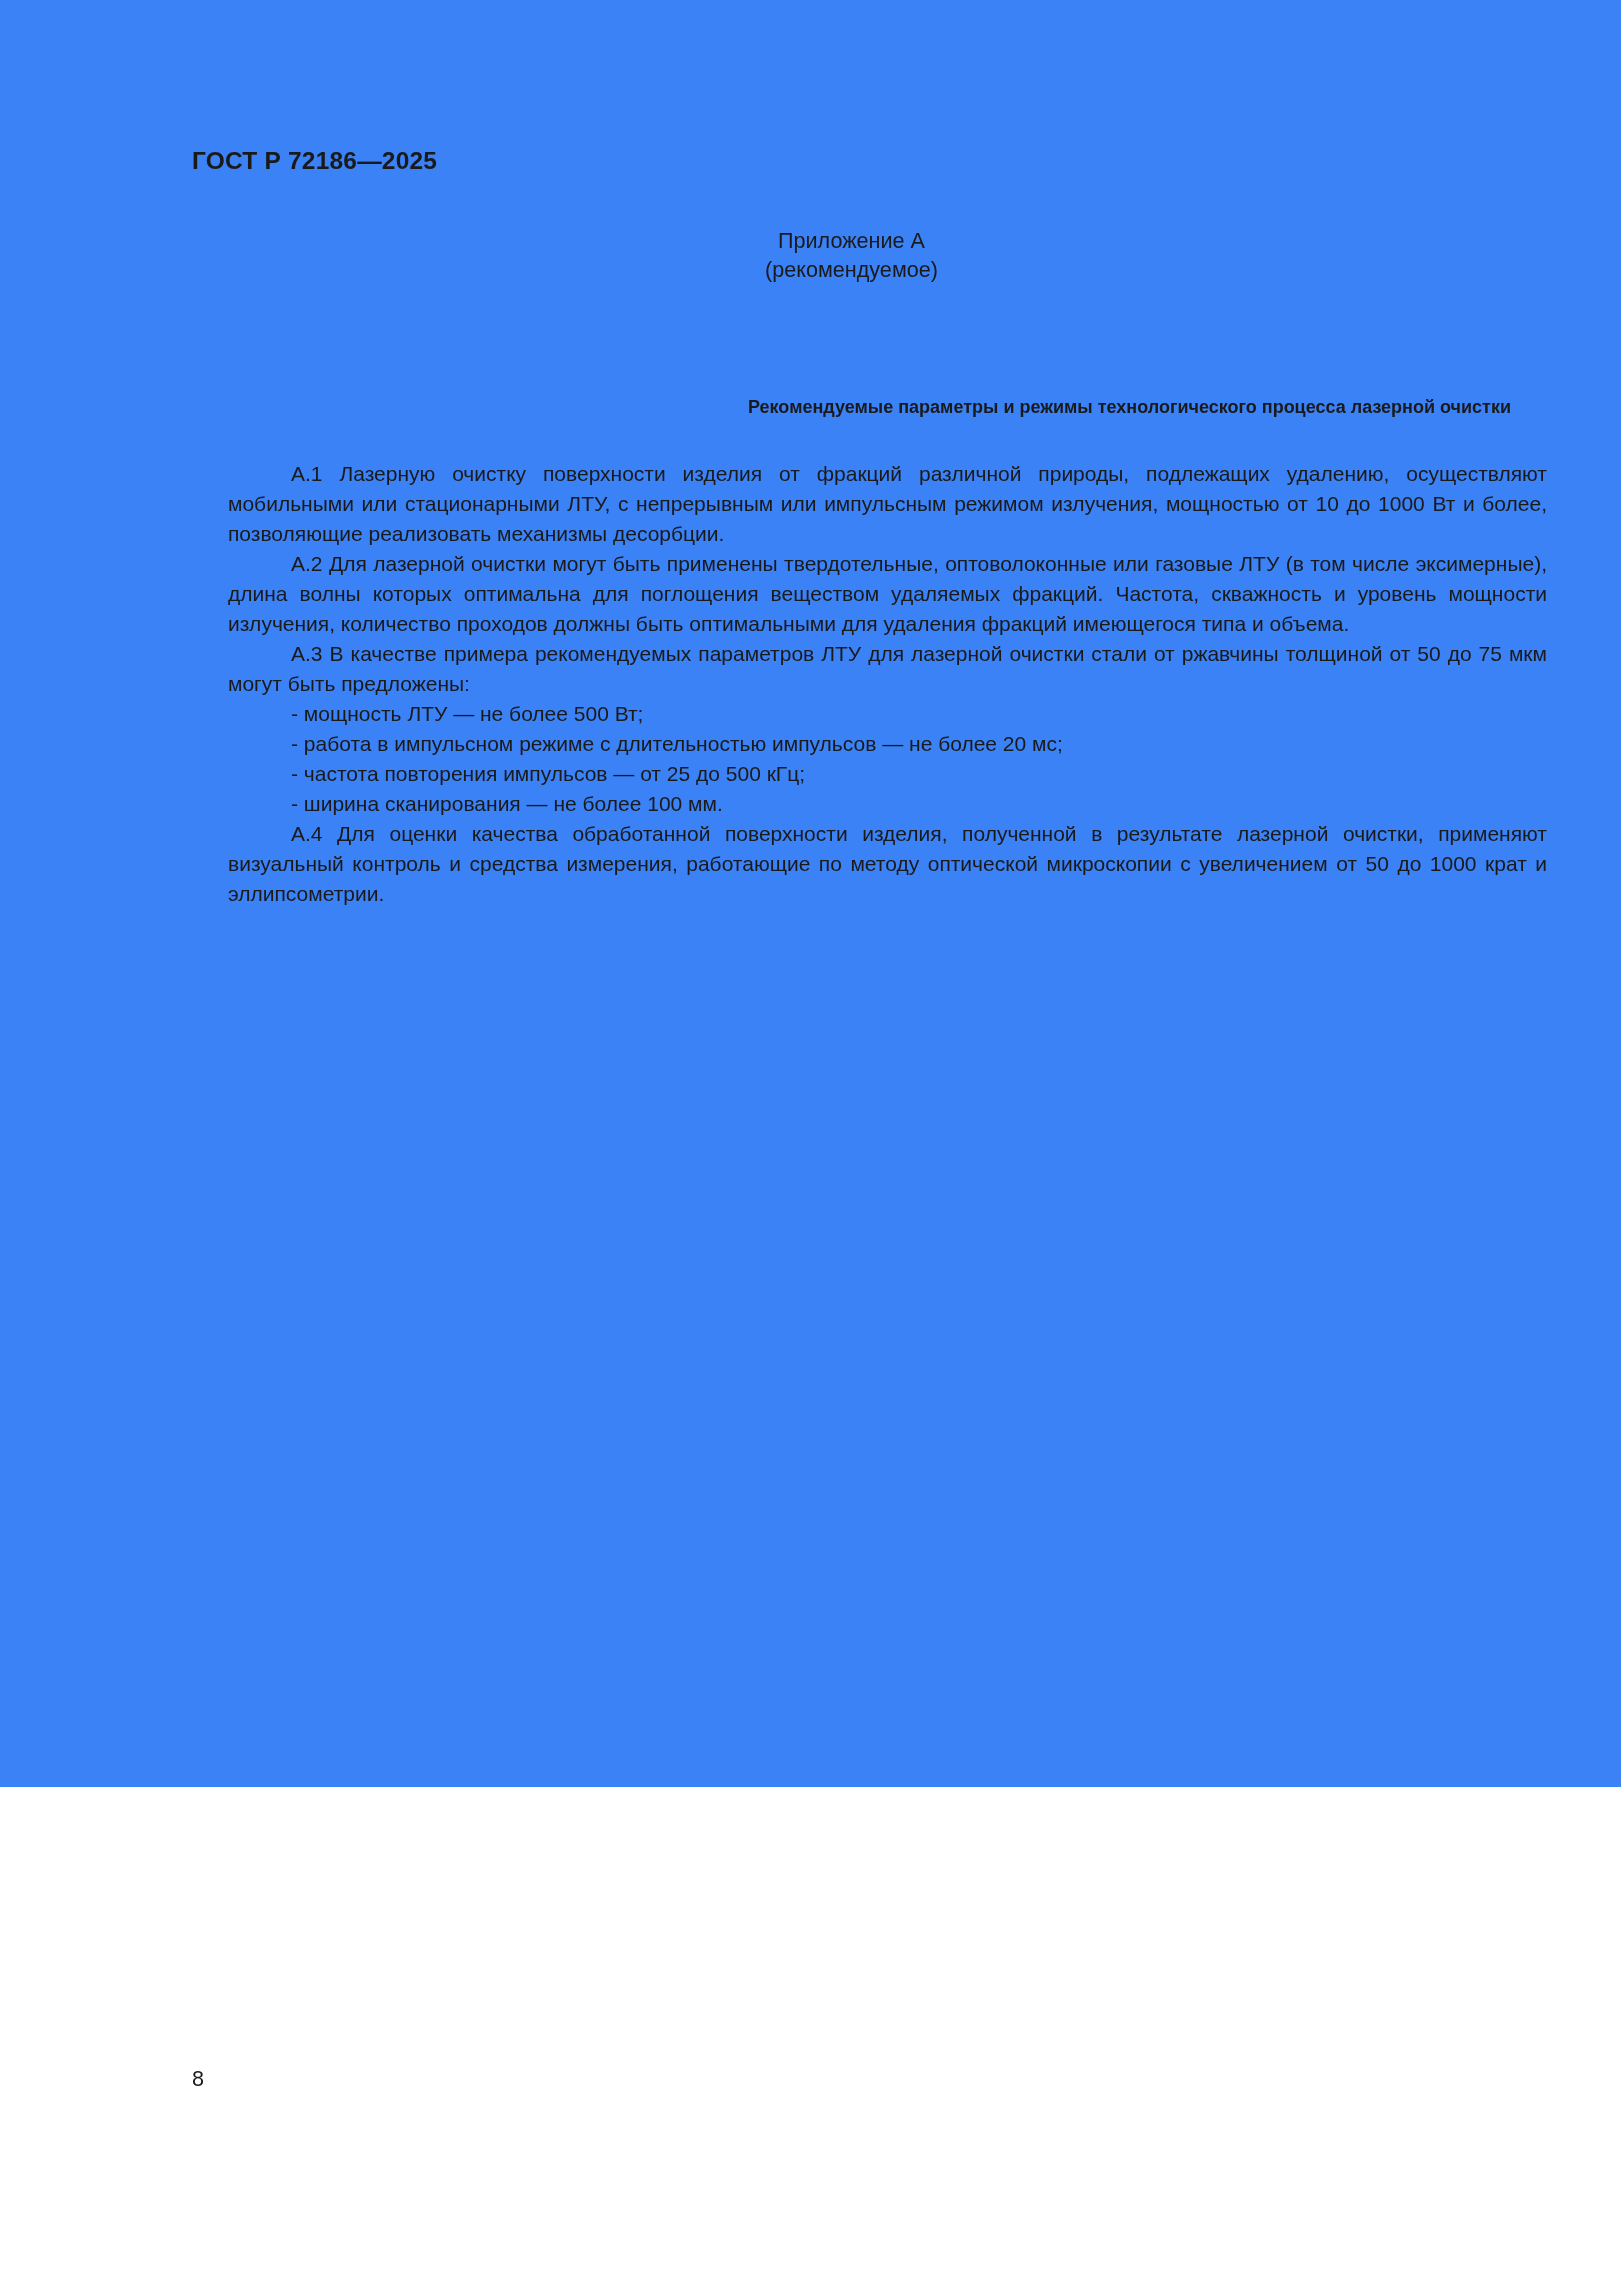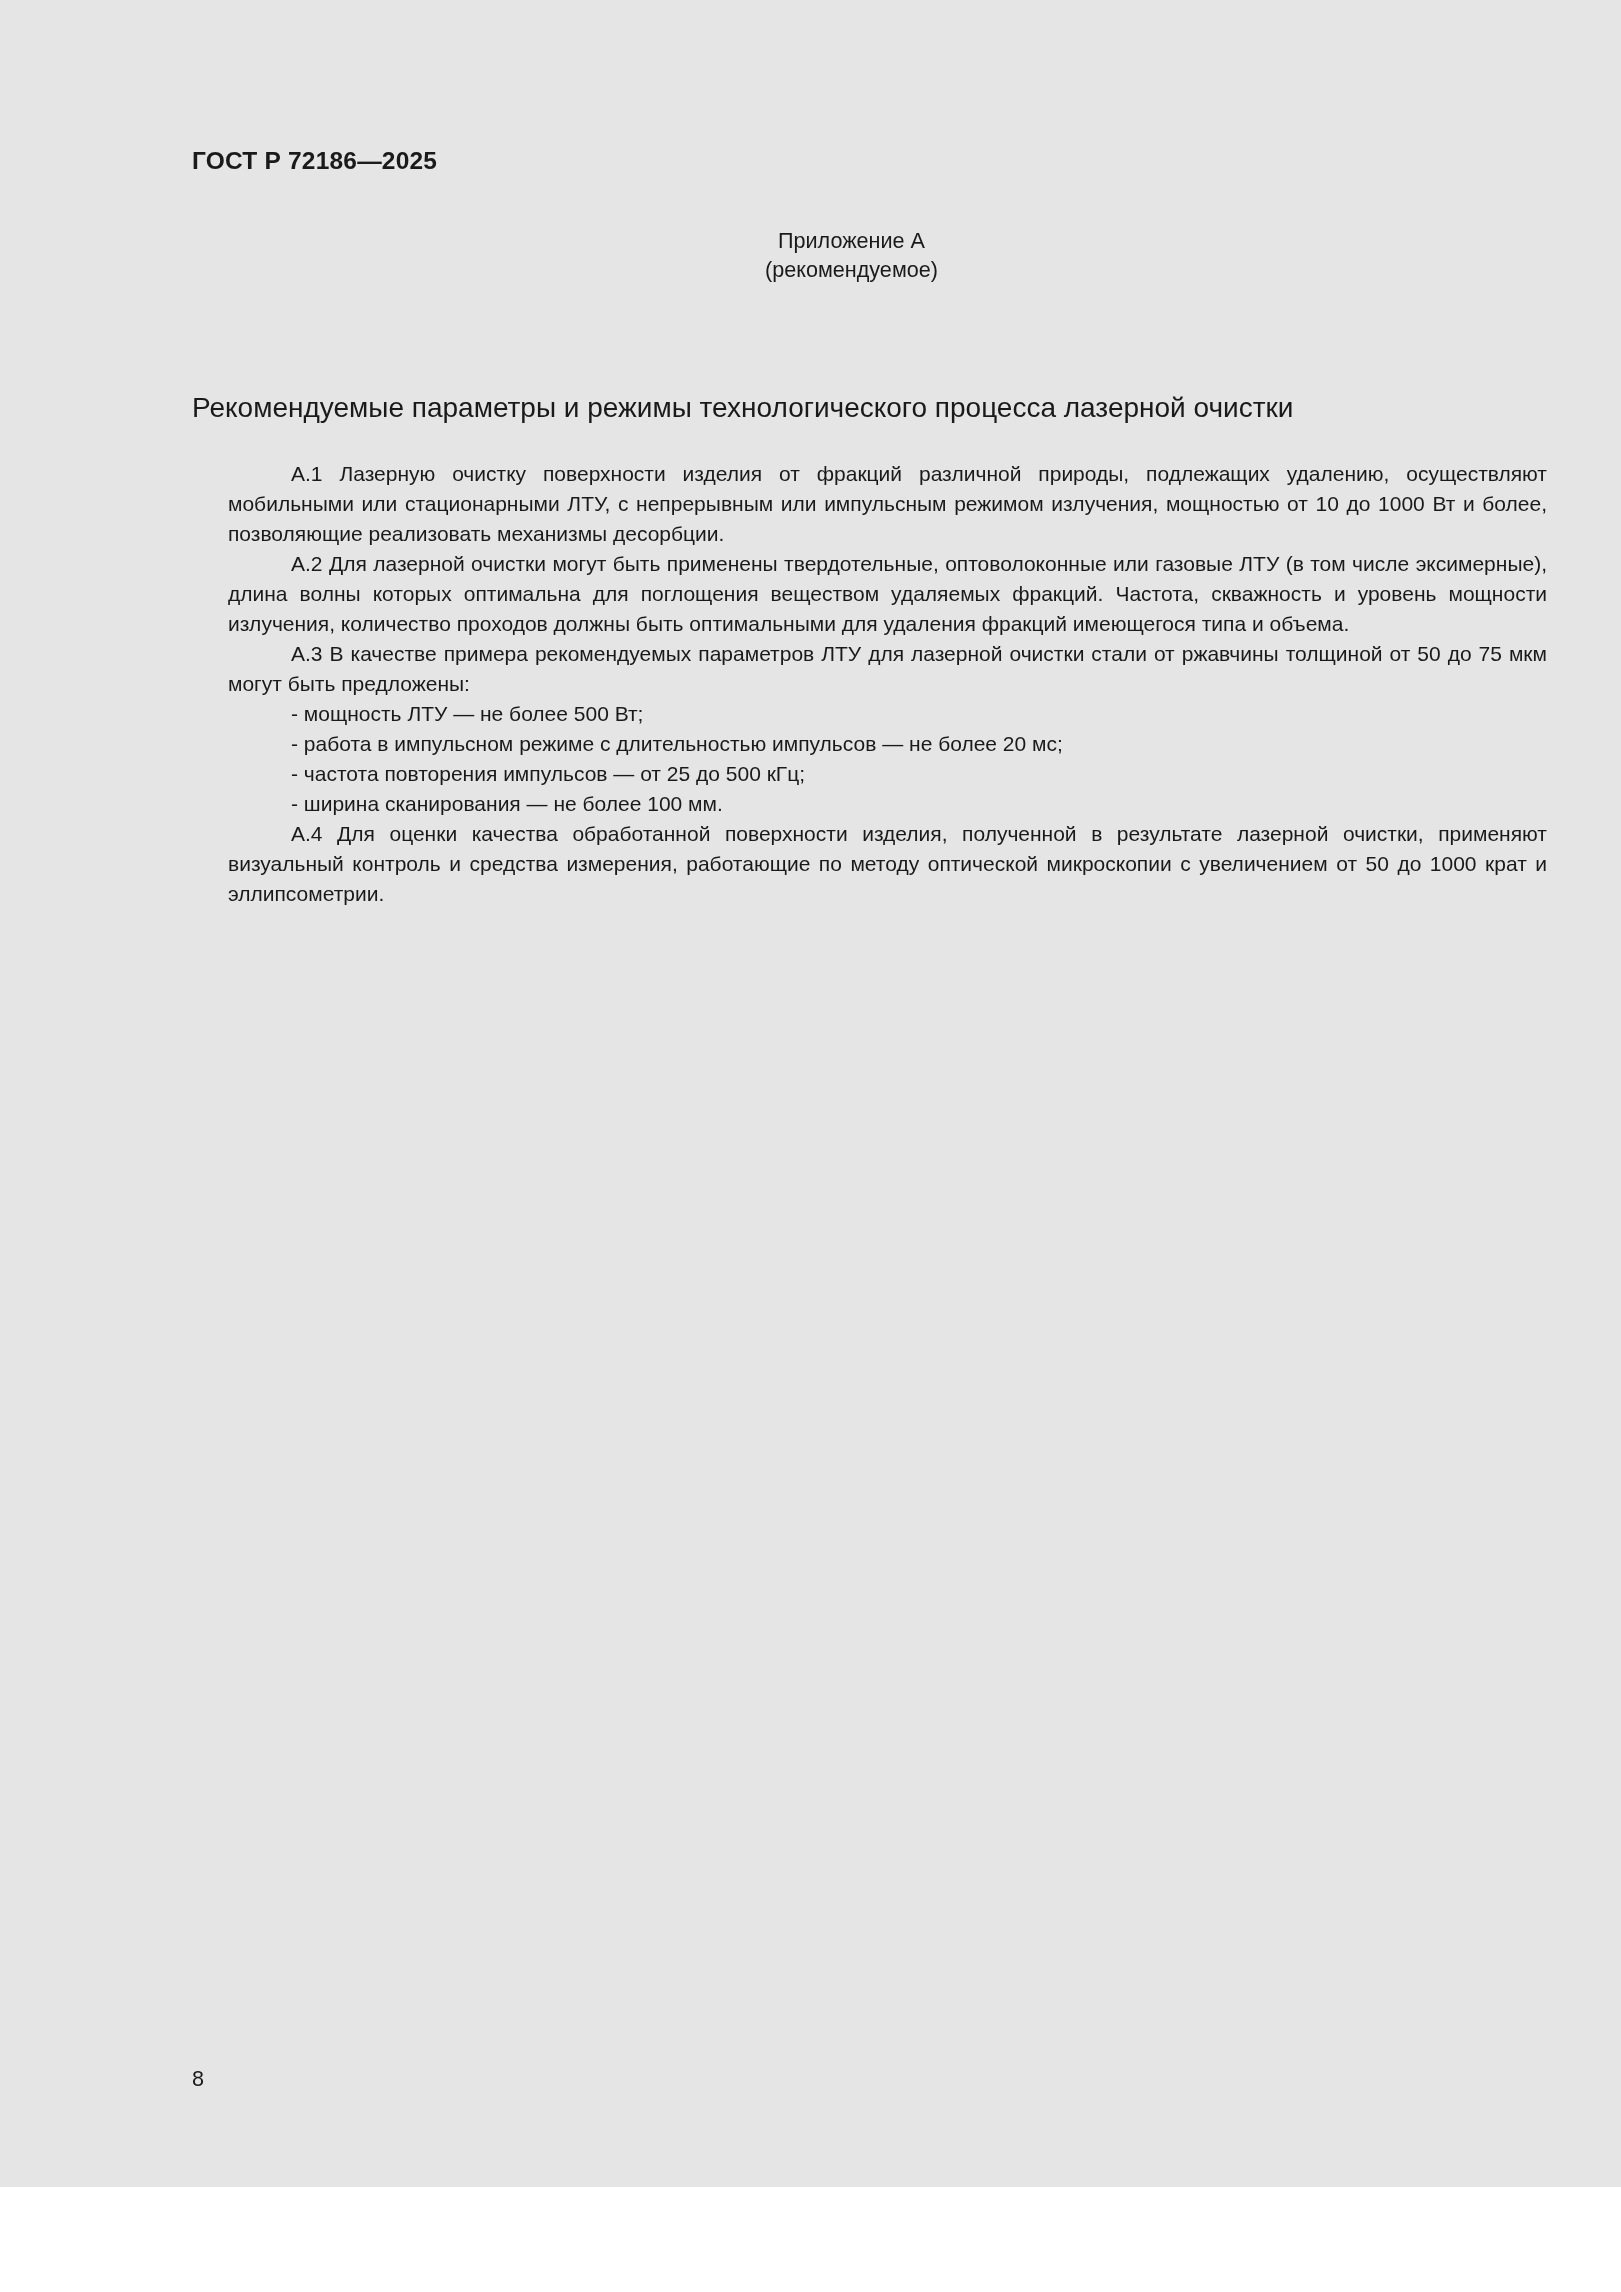--- a/index.html
+++ b/index.html
@@ -12,22 +12,22 @@
       height: 2293px;
       position: relative;
       overflow: hidden;
       font-family: "Liberation Sans", sans-serif;
       color: #1a1a1a;
     }
     .page {
       position: absolute;
       left: 0; top: 0;
       width: 1621px;
-      height: 2187px;
-      background: #e5e5e5;
+      height: 1787px;
+      background: #3b82f6;
     }
     .doc-id {
       position: absolute;
       left: 192px;
       top: 147px;
       font-size: 24.5px;
       font-weight: bold;
       letter-spacing: 0.2px;
     }
     .appendix-head {
@@ -38,23 +38,23 @@
       text-align: center;
       font-size: 21.6px;
       font-weight: normal;
       line-height: 29px;
     }
     .appendix-title {
       position: absolute;
       left: 192px;
       width: 1319px;
       top: 393px;
-      text-align: left;
-      font-size: 28px;
-      font-weight: normal;
+      text-align: right;
+      font-size: 18px;
+      font-weight: bold;
       line-height: 29px;
     }
     .body {
       position: absolute;
       left: 192px;
       width: 1319px;
       top: 459px;
       font-size: 21px;
       line-height: 30px;
       margin-left: 36px;

